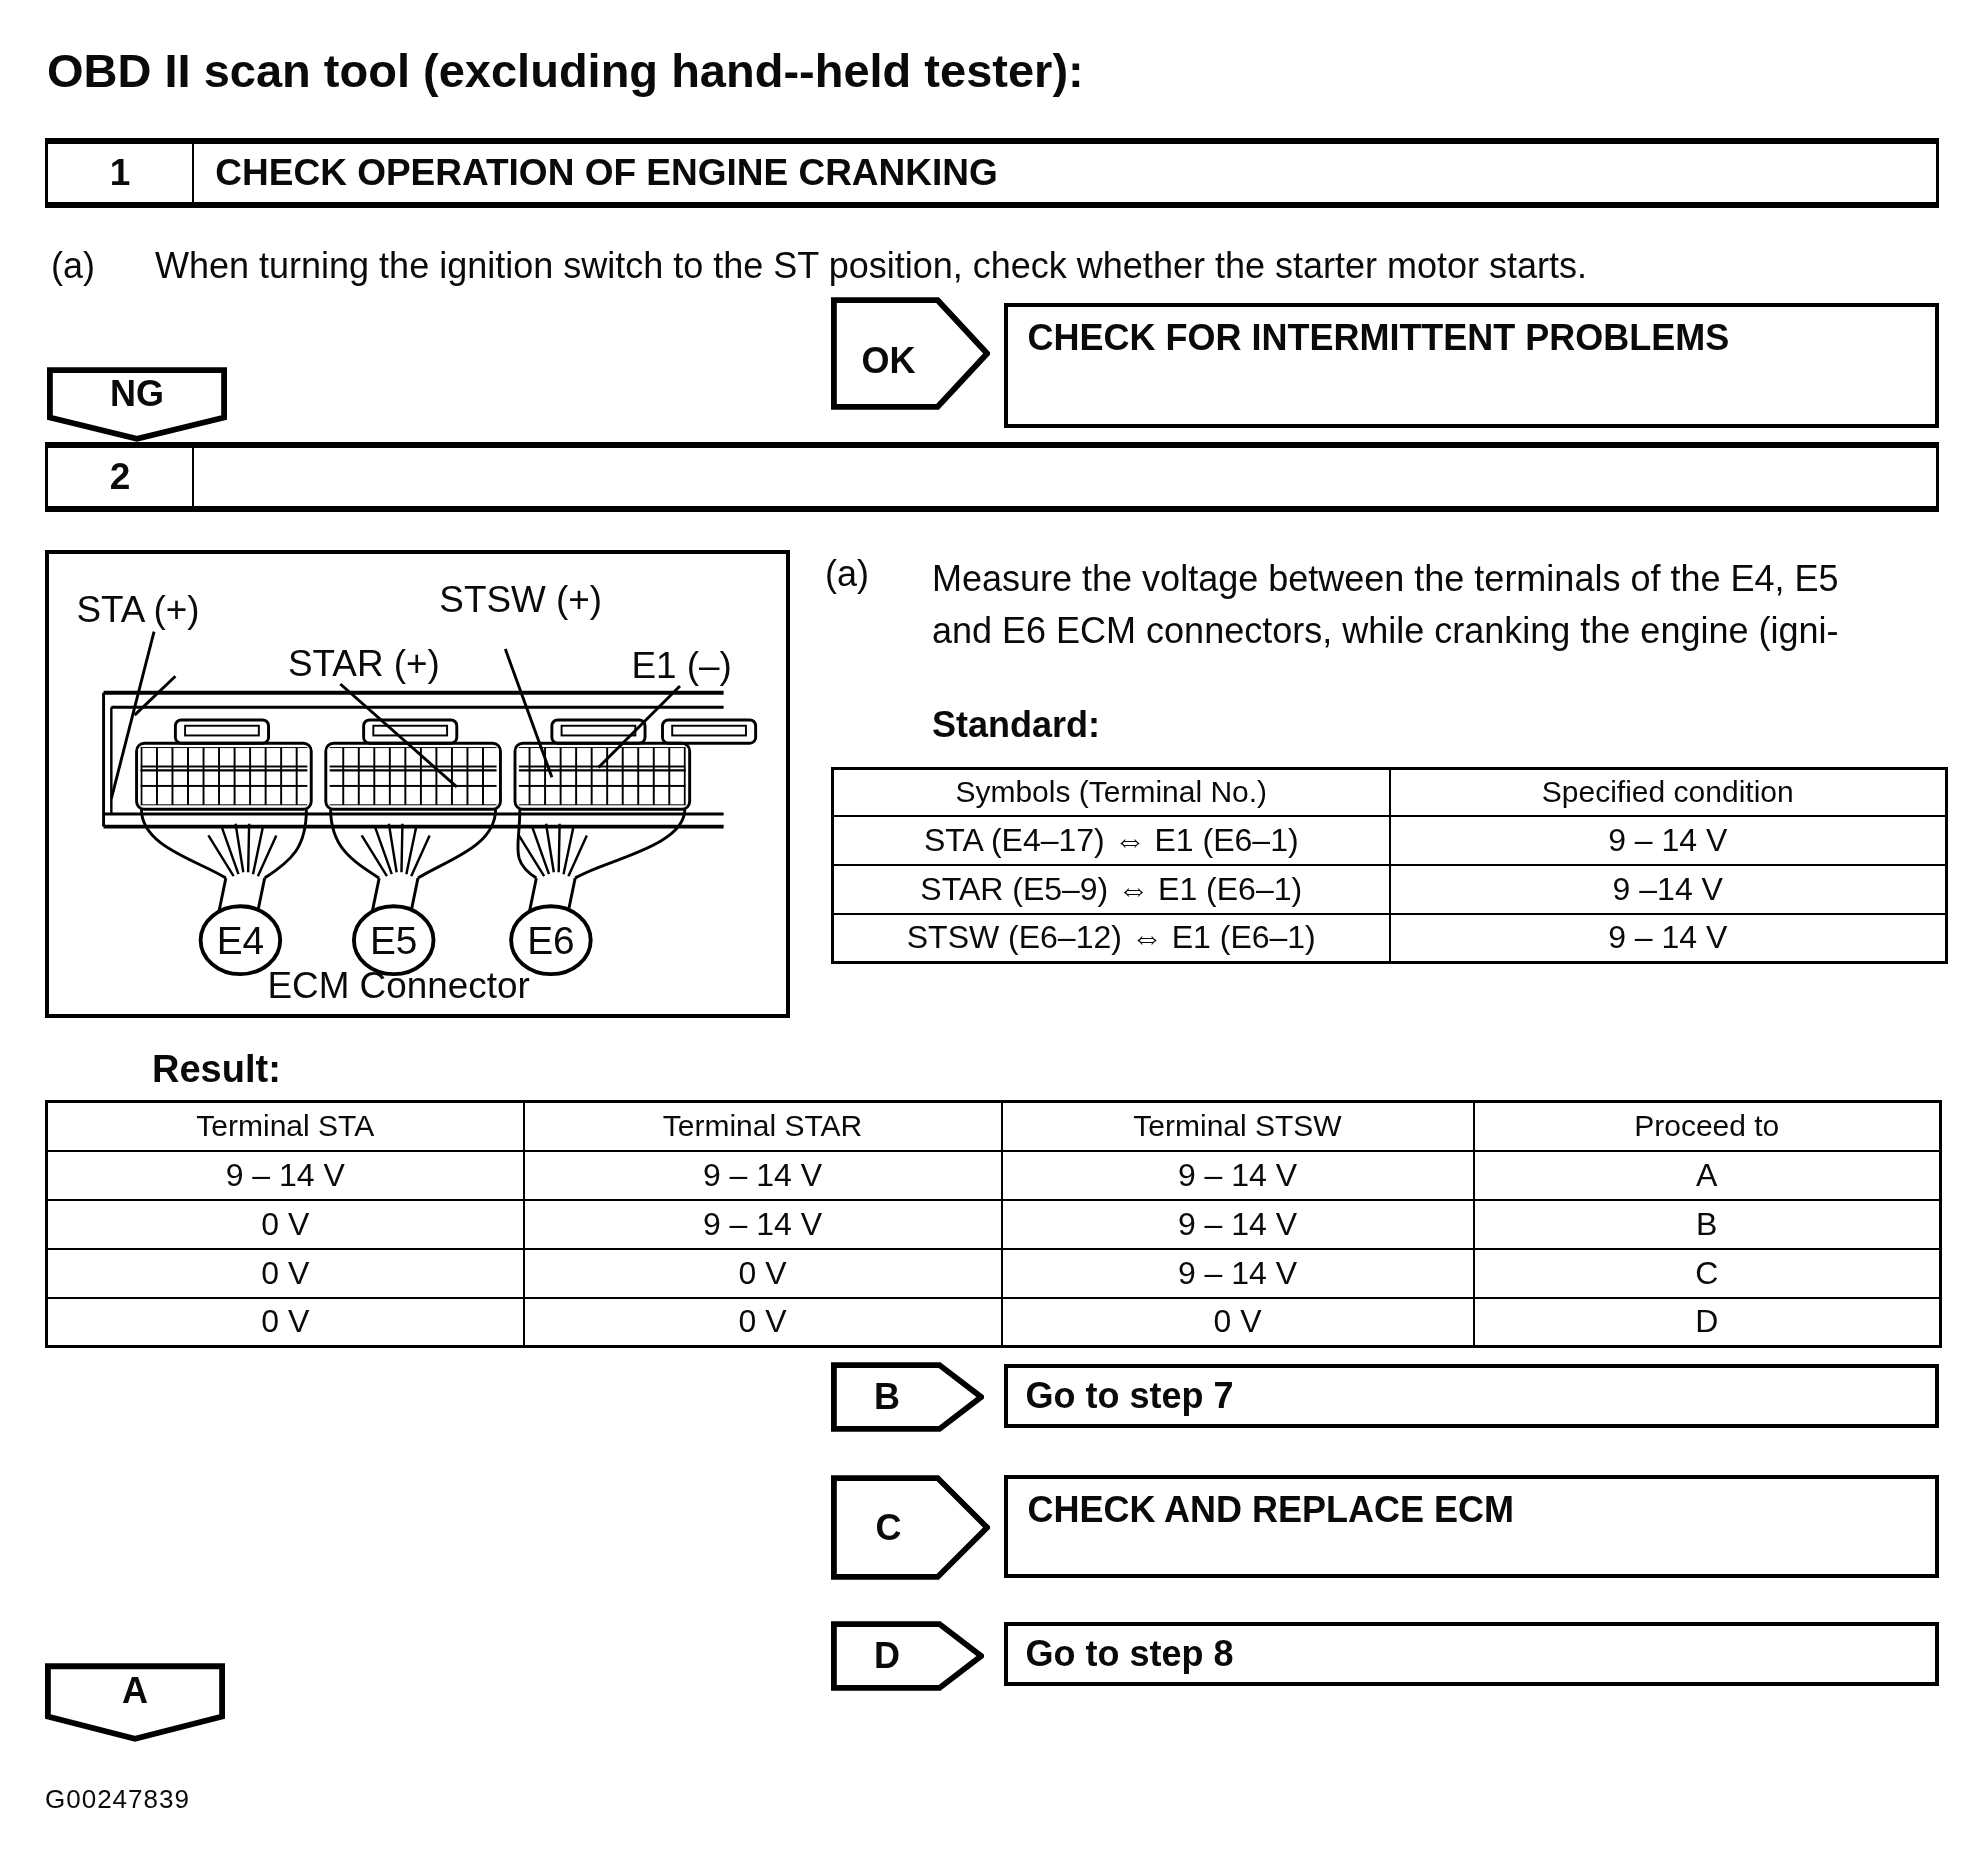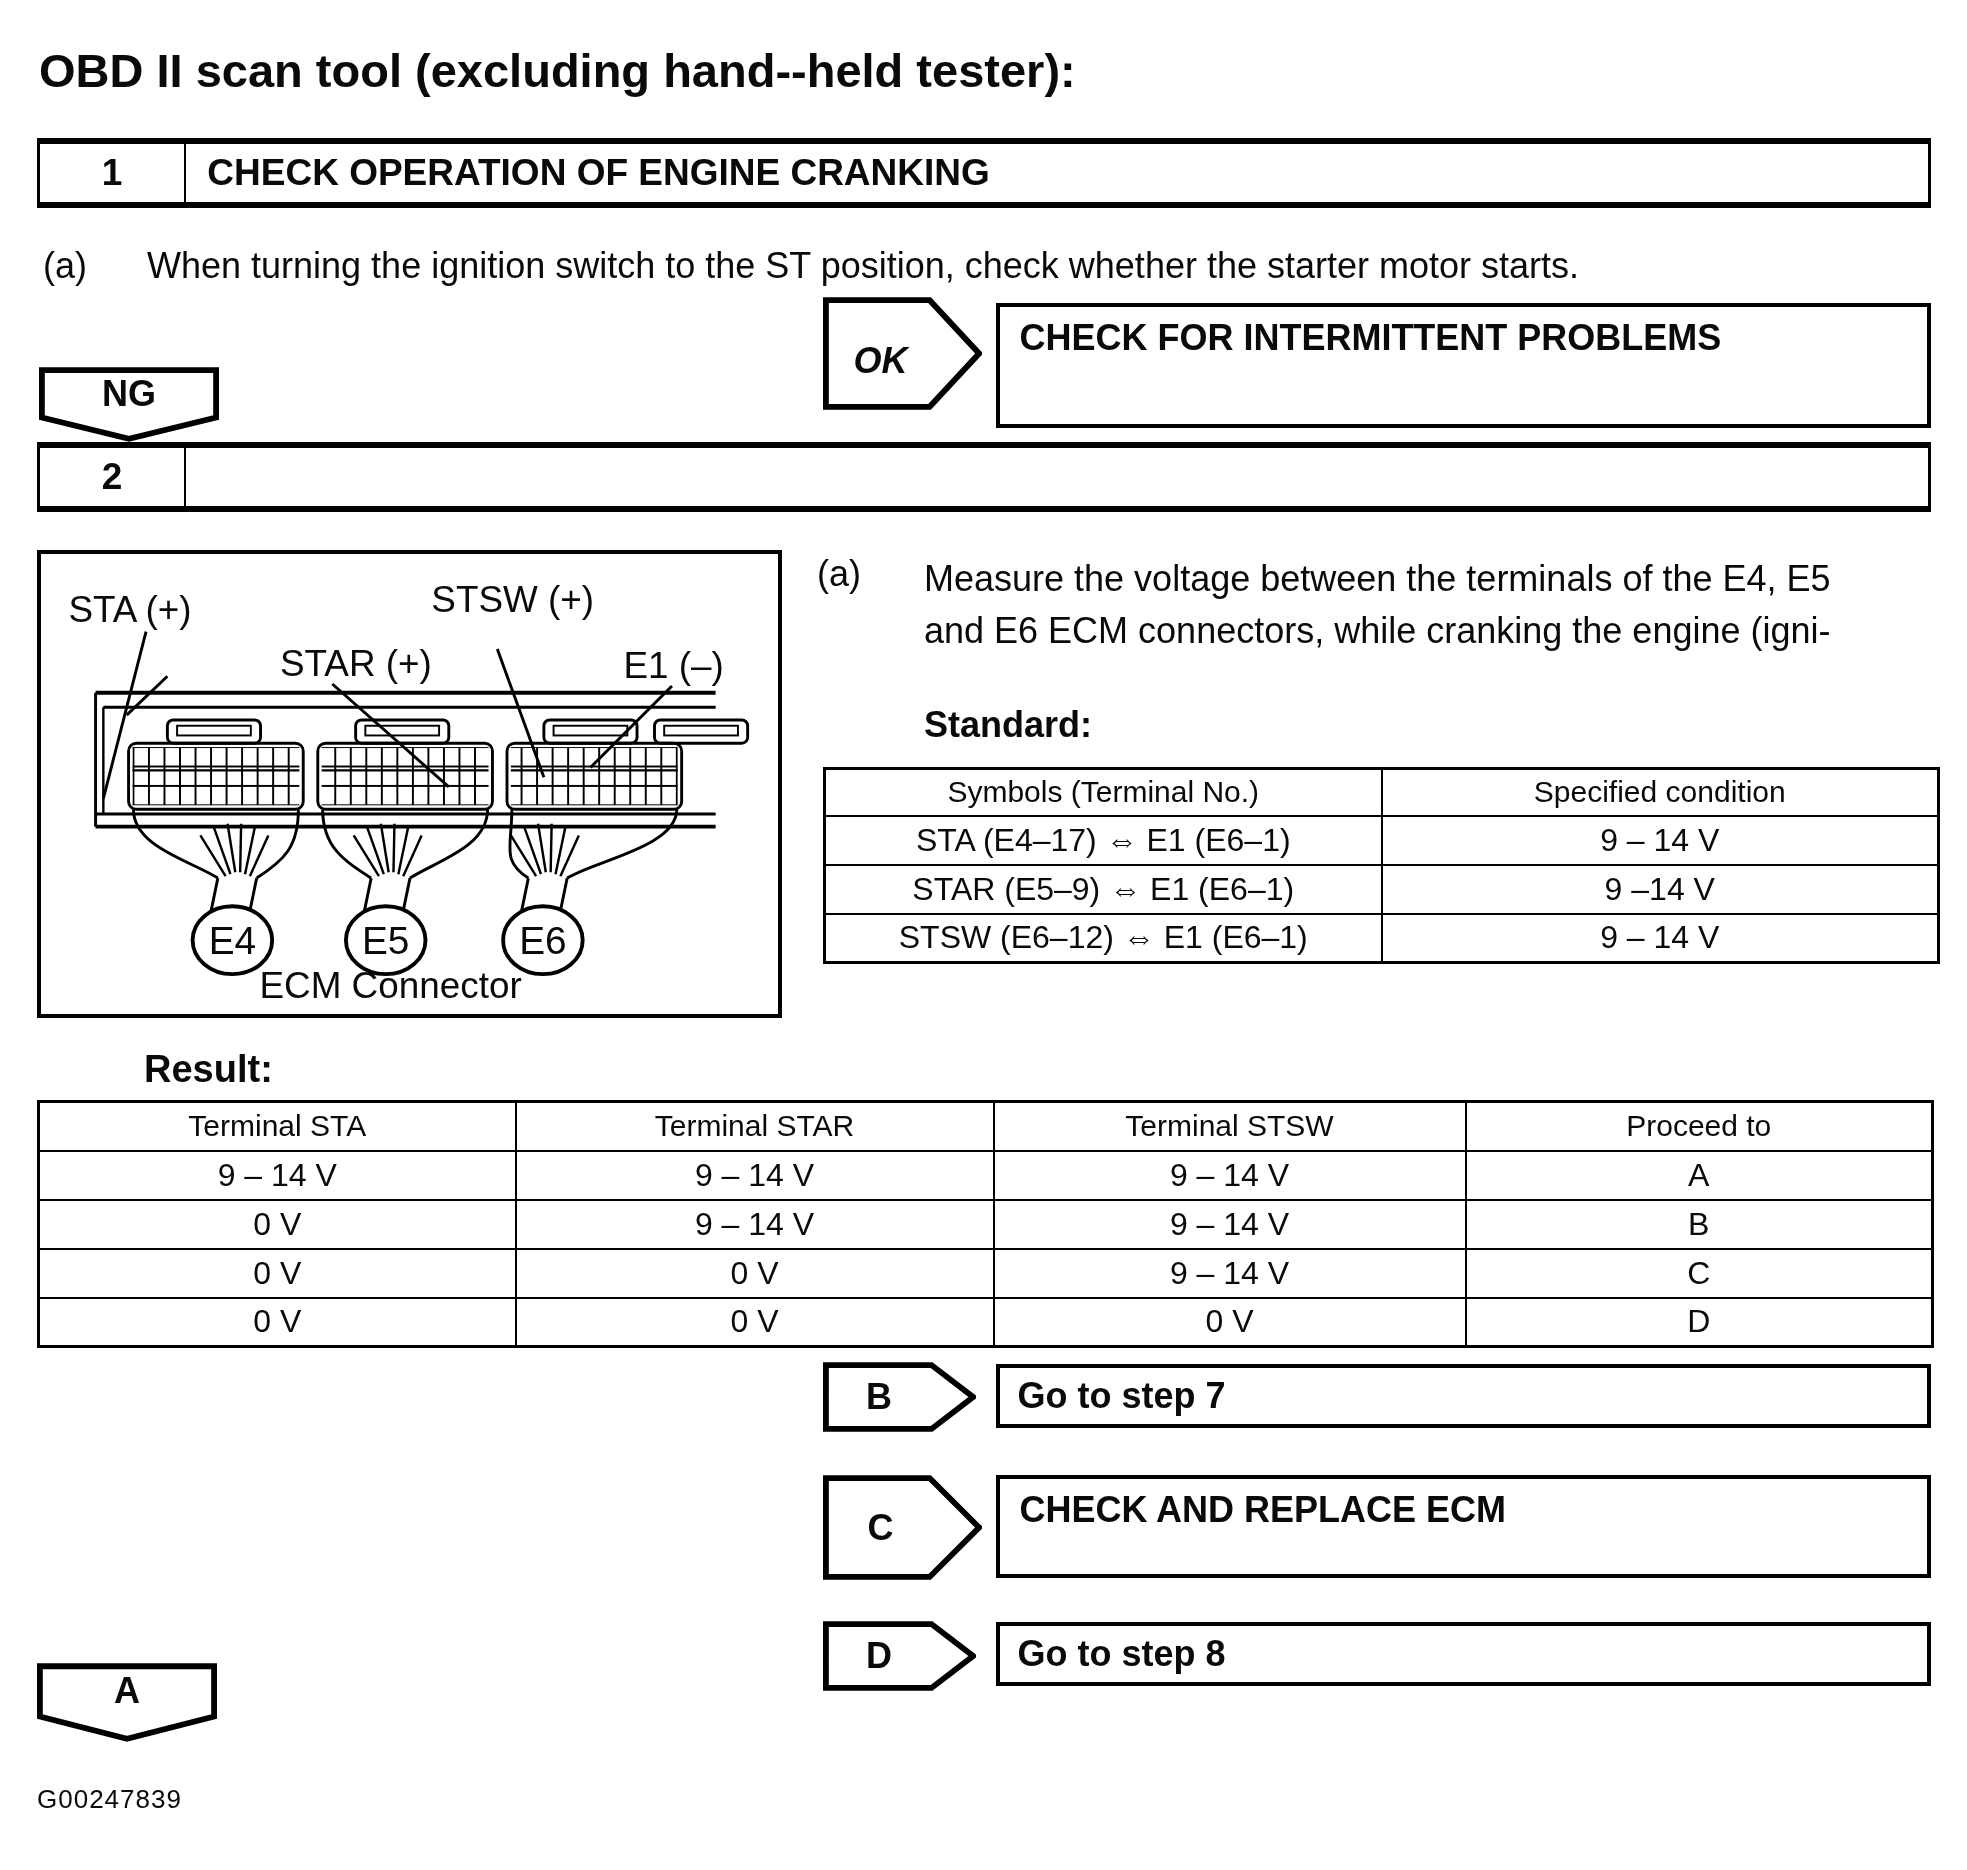--- a/index.html
+++ b/index.html
@@ -1,21 +1,21 @@
 <!DOCTYPE html>
 <html><head>
 <meta charset="utf-8">
 <style>
   * { margin:0; padding:0; box-sizing:border-box; }
   html,body { background:#e8e8e8; }
   .page {
     position:relative; width:1968px; height:1871px; background:#ffffff;
     font-family:"Liberation Sans", sans-serif; color:#0a0a0a; overflow:hidden;
   }
-  .abs { position:absolute; }
+  .abs { position:absolute;margin-left:8px; }
   .bold { font-weight:bold; }
   .title { left:39px; top:43px; font-size:47px; font-weight:bold; letter-spacing:0px; }
 
   .step-header {
     left:37px; width:1894px; height:70px; display:flex; align-items:stretch;
     border:3.9px solid #000; border-top-width:6.8px; border-bottom-width:6.8px; background:#fff;
   }
   .step-num {
     width:146px; border-right:2.9px solid #000; display:flex; align-items:center; justify-content:center;
     font-size:37px; font-weight:bold;
@@ -65,21 +65,21 @@
   <div class="abs title">OBD II scan tool (excluding hand--held tester):</div>
 
   <div class="abs step-header" style="top:138px;">
     <div class="step-num">1</div>
     <div class="step-title">CHECK OPERATION OF ENGINE CRANKING</div>
   </div>
 
   <div class="abs marker" style="left:43px; top:245px;">(a)</div>
   <div class="abs body-line" style="left:147px; top:245px;">When turning the ignition switch to the ST position, check whether the starter motor starts.</div>
 
-  <div class="abs arrow-wrap" style="left:823px; top:297px; width:159px; height:128px;font-style:italic;">
+  <div class="abs arrow-wrap" style="left:823px; top:297px; width:159px; height:128px;">
     <svg width="159" height="113" viewBox="0 0 164 116">
       <polygon points="3,3 110,3 161,58 110,113 3,113" fill="#fff" stroke="#000" stroke-width="6"></polygon>
     </svg>
     <div class="arrow-label" style="width:115px;">OK</div>
   </div>
   <div class="abs action-box toprow" style="left:996px; top:303px; width:935px; height:125px;">CHECK FOR INTERMITTENT PROBLEMS</div>
 
   <div class="abs badge-wrap" style="left:39px; top:367px; width:180px; height:76px;">
     <svg width="180" height="76" viewBox="0 0 186 78">
       <polygon points="3,3 183,3 183,52 93,74 3,52" fill="#fff" stroke="#000" stroke-width="6"></polygon>

